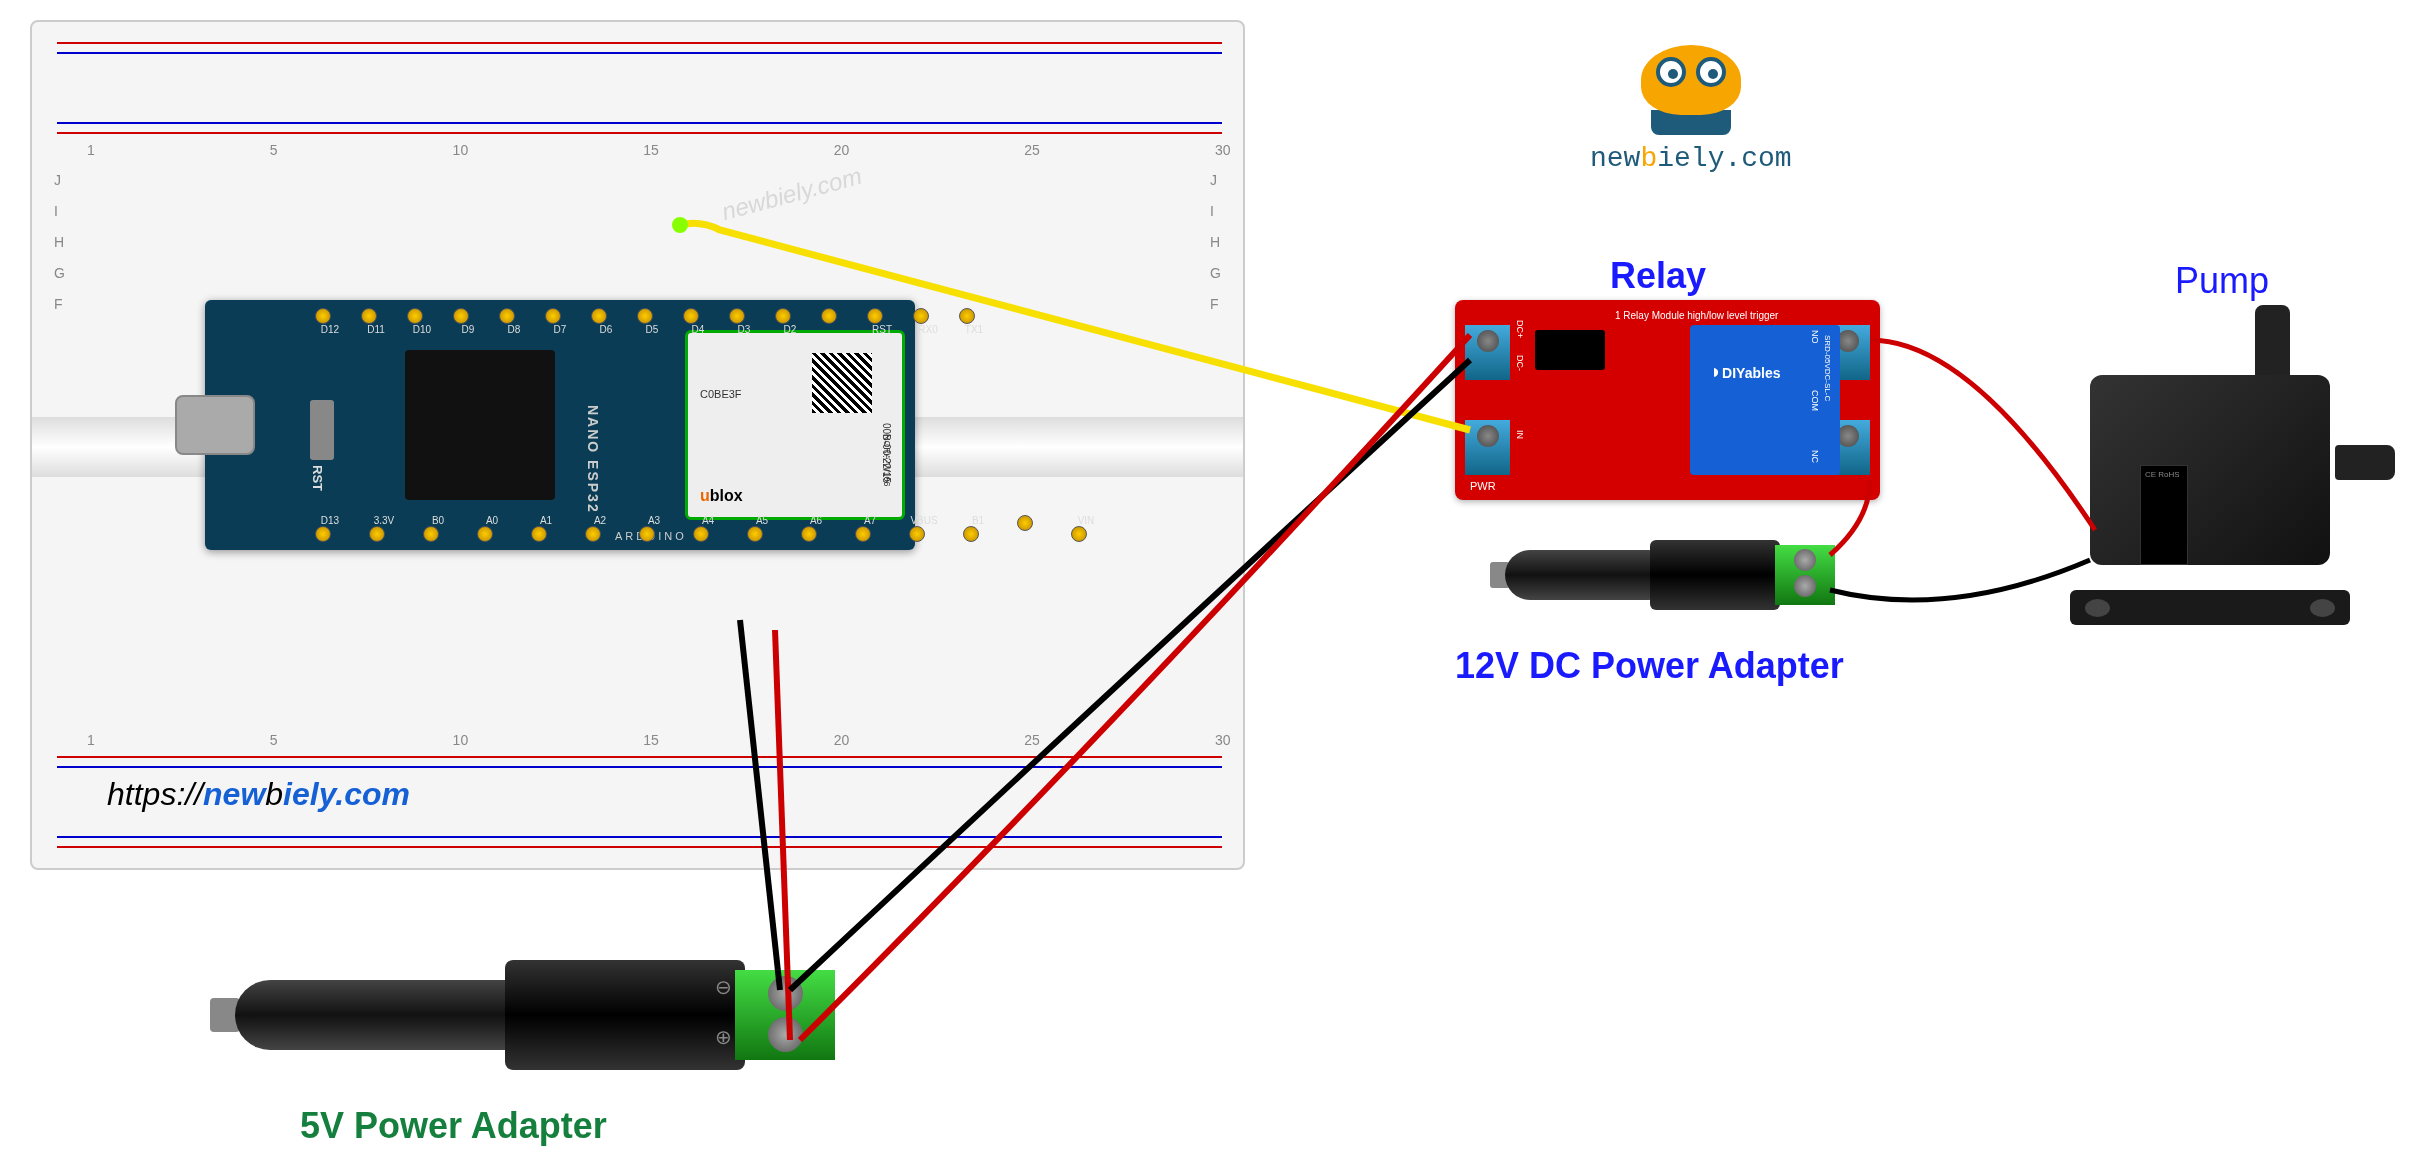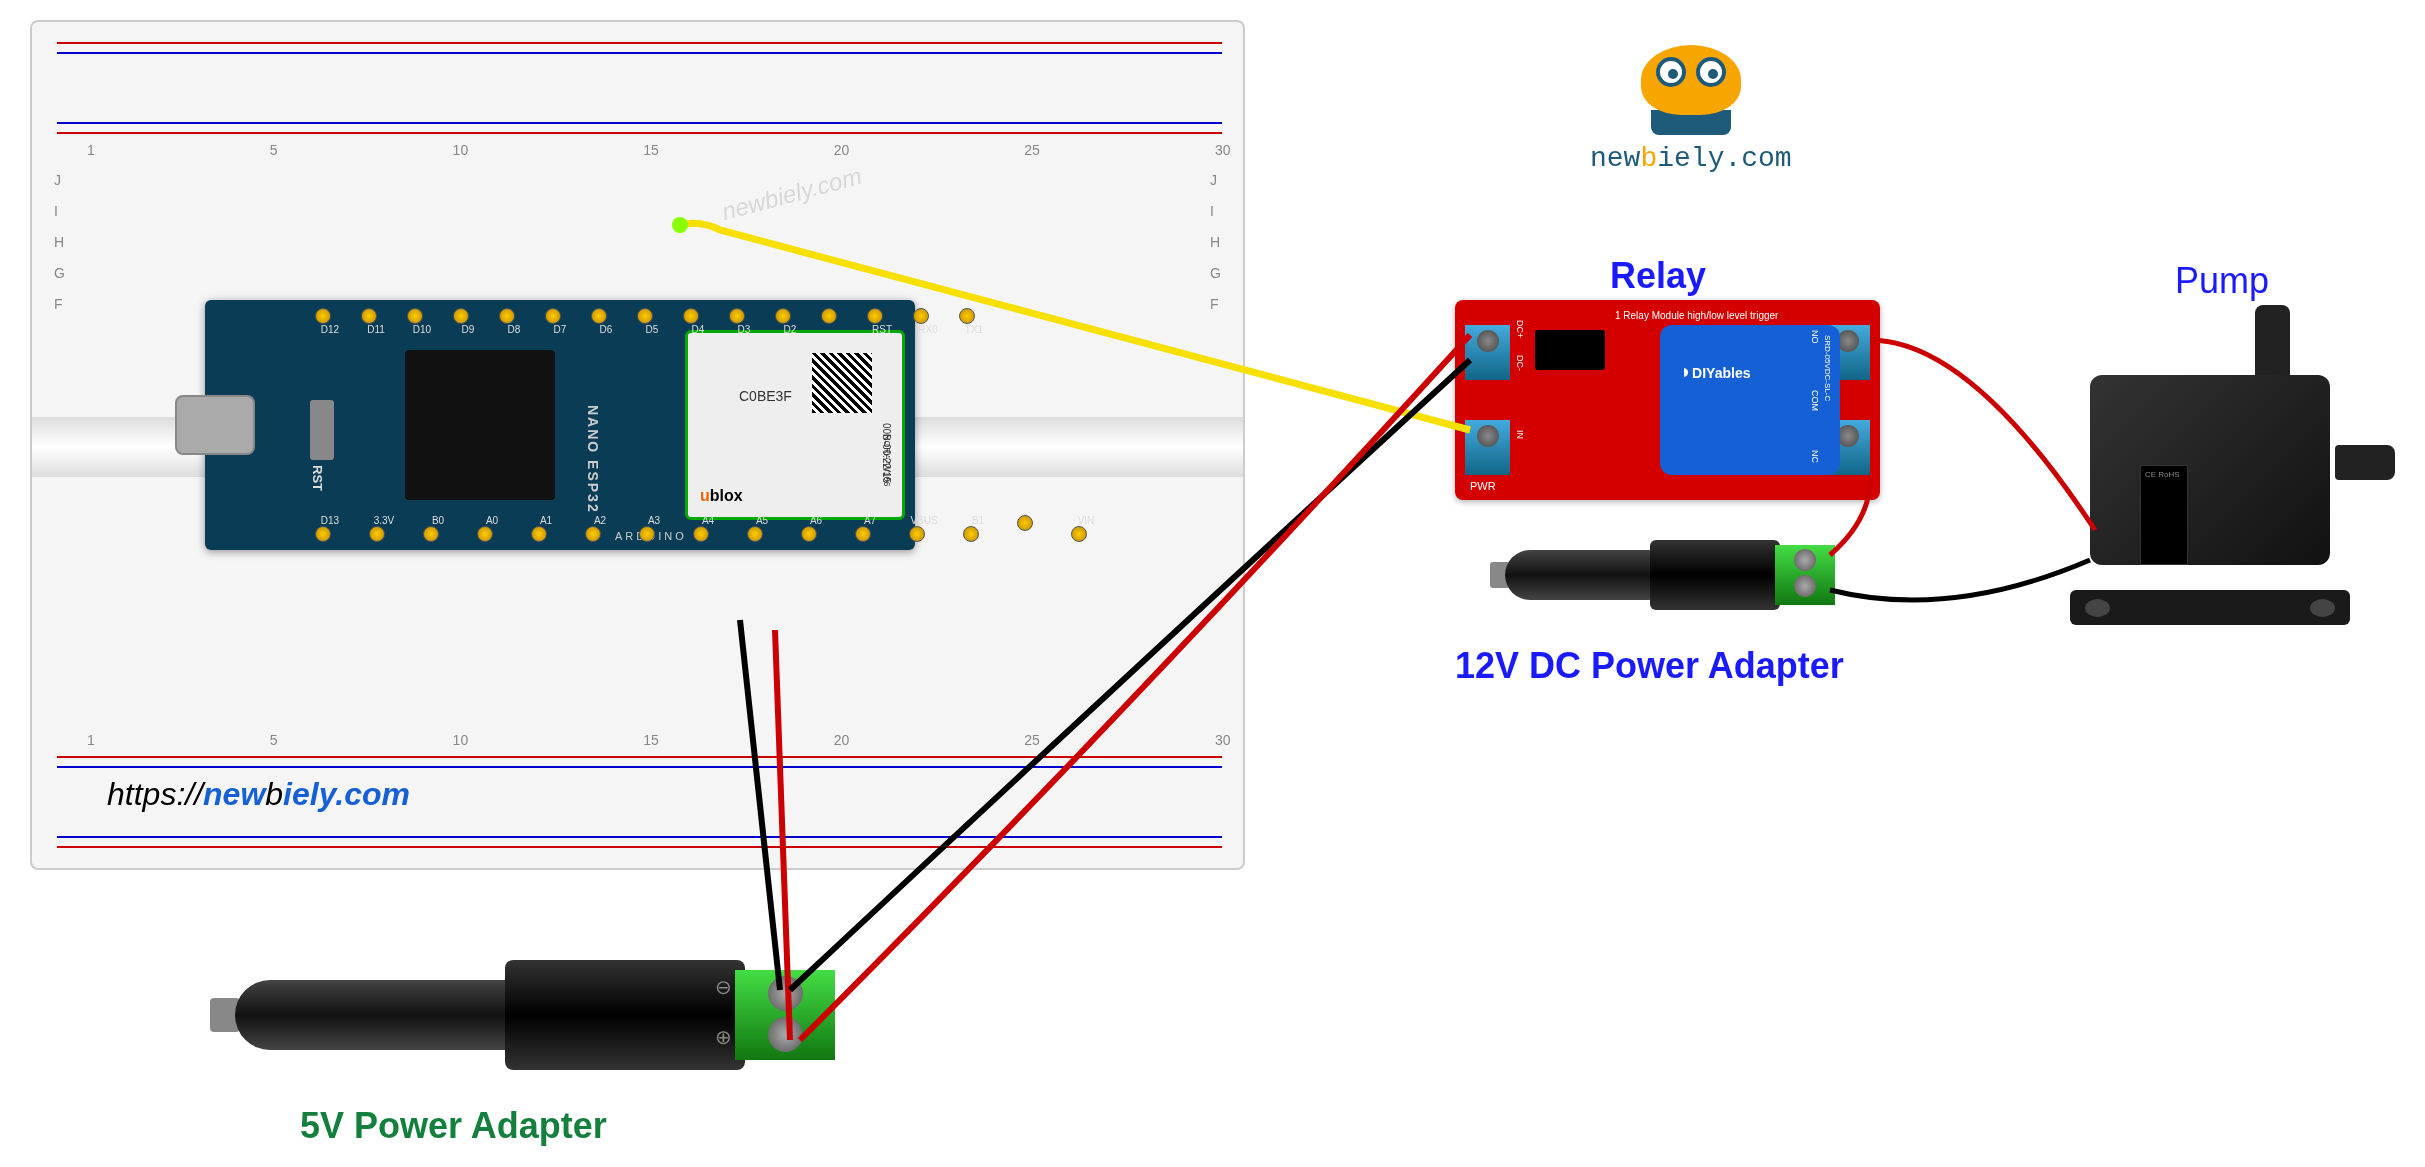--- a/index.html
+++ b/index.html
@@ -58,21 +58,21 @@
   .owl-eyes { position:absolute; top:12px; left:15px; width:70px; height:30px; display:flex; gap:10px;}
   .owl-eye { width:30px; height:30px; background:#fff; border:4px solid #1e5a7a; border-radius:50%; position:relative;}
   .owl-eye::after { content:''; position:absolute; top:8px; left:8px; width:10px; height:10px; background:#1e5a7a; border-radius:50%;}
   .owl-laptop { width:80px; height:25px; background:#1e5a7a; margin:-5px auto 0; border-radius:0 0 8px 8px;}
   .logo-text { font-size: 28px; color: #1e5a7a; margin-top: 8px; font-family: 'Courier New', monospace; }
   .logo-accent { color: #f7a500; }
 
   
   .relay-label { position: absolute; left: 1610px; top: 255px; font-size: 36px; font-weight: bold; color: #1a1aff; }
   .relay { position: absolute; left: 1455px; top: 300px; width: 425px; height: 200px; background: #d40000; border-radius: 8px; box-shadow: 0 2px 6px rgba(0,0,0,0.3);}
-  .relay-cube { position:absolute; right:40px; top:25px; width:180px; height:150px; background:#1560d4; border-radius:12px;}
+  .relay-cube { position:absolute; right:40px; top:25px; width:150px; height:150px; background:#1560d4; border-radius:4px;}
   .diy-logo { position:absolute; top:35px; left:20px; font-size:20px; font-weight:bold; color:#fff;}
   .relay-term { position:absolute; width:45px; height:55px; background:linear-gradient(#4ad,#168);}
   .term-left { left:10px;}
   .term-right { right:10px;}
   .term1 { top:25px;}
   .term2 { top:120px;}
   .screw { width:22px; height:22px; border-radius:50%; background:radial-gradient(#888,#444); margin:5px auto;}
   .relay-text { position:absolute; font-size:9px; color:#fff; writing-mode:vertical-rl;}
   .relay-ic { position:absolute; left:80px; top:30px; width:70px; height:40px; background:#000; border-radius:3px;}
   .relay-pwr { position:absolute; left:15px; bottom:8px; font-size:11px; color:#fff;}
@@ -173,21 +173,21 @@
 
   <div class="nano">
     <div class="usb-c"></div>
     <div class="rst-btn"></div>
     <div class="pin-label" style="left:105px; top:165px; writing-mode:vertical-rl;">RST</div>
     <div class="chip"></div>
     <div class="nano-logo">NANO ESP32</div>
     <div class="arduino-text">ARDUINO</div>
     <div class="rf-module">
       <div class="qr"></div>
-      <div style="position:absolute; left:12px; top:55px; font-size:14px; color:#333;margin-left:39px;">C0BE3F</div>
+      <div style="position:absolute; left:12px; top:55px; font-size:11px; color:#333;">C0BE3F</div>
       <div class="ublox"><span class="ublox-u">u</span>blox</div>
       <div class="rf-text">00B-00.22/15</div>
       <div style="position:absolute; right:10px; bottom:30px; font-size:9px; color:#333; writing-mode:vertical-rl;">NORA-W106</div>
     </div>
     <div class="pins-top">
       <div style="text-align:center">
           <div class="pin-hole"></div>
           <span class="pin-text">D12</span>
         </div>
       <div style="text-align:center">

